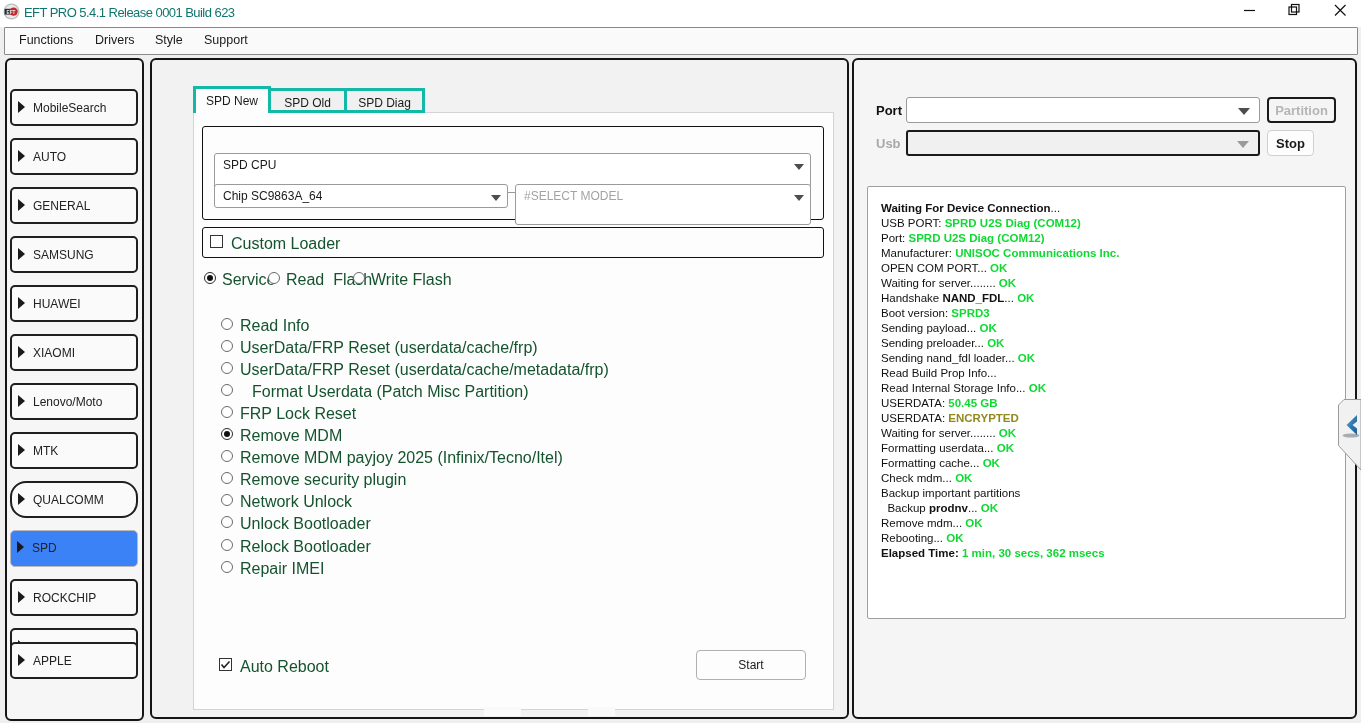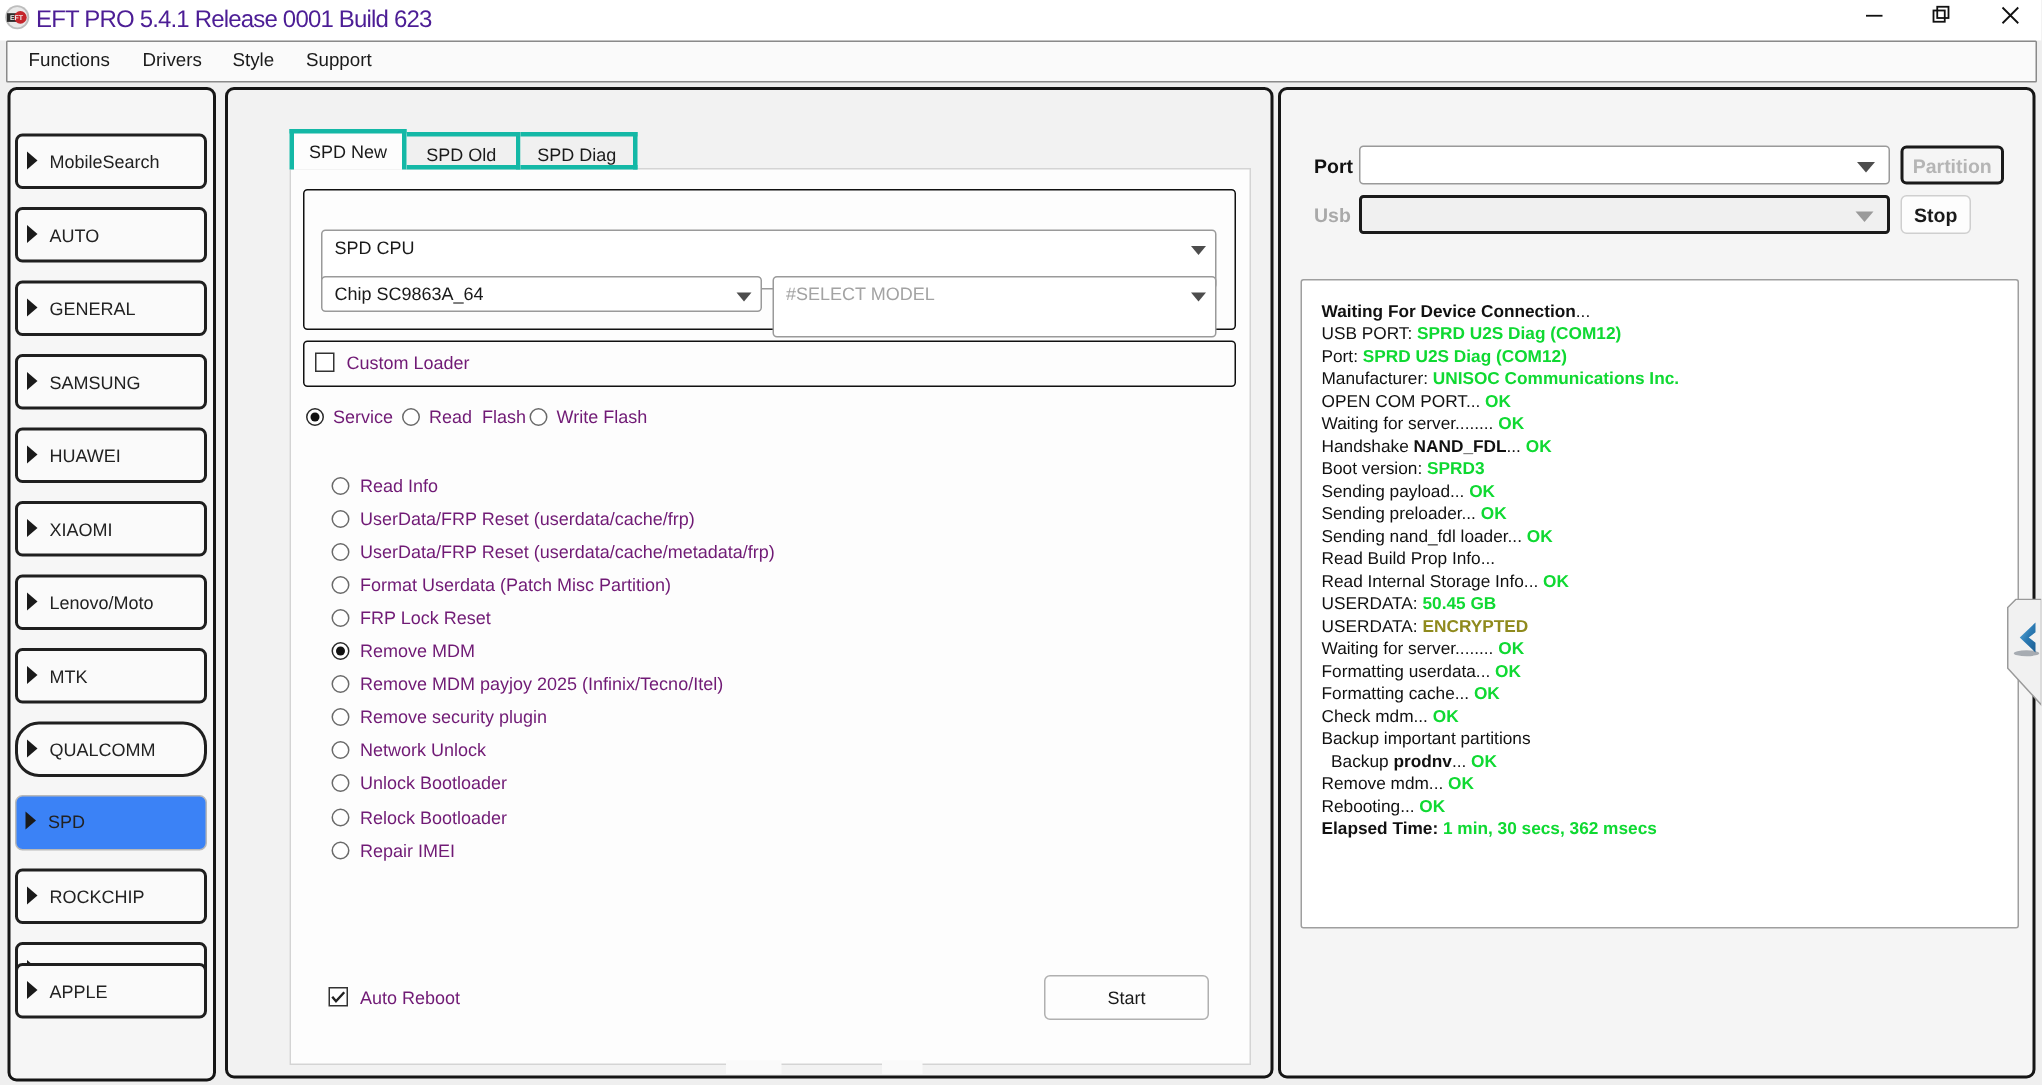--- a/index.html
+++ b/index.html
@@ -1,21 +1,21 @@
 <!DOCTYPE html>
 <html><head>
 <meta charset="utf-8">
 <style>
 html,body{margin:0;padding:0;}
 body{width:1361px;height:723px;position:relative;overflow:hidden;
   background:#efefef;font-family:"Liberation Sans", sans-serif;color:#1a1a1a;}
 .abs{position:absolute;}
 
 #titlebar{left:0;top:0;width:1361px;height:27px;background:#ffffff;}
-#title-text{left:24px;top:5px;font-size:16px;letter-spacing:-0.55px;color:#4c1d95;}
+#title-text{left:24px;top:5px;font-size:13px;letter-spacing:-0.55px;color:#0f766e;}
 
 #menubar{left:4px;top:27px;width:1352px;height:26px;background:#fafafa;
   border:1px solid #8a8a8a;border-radius:1px;}
 .menuitem{position:absolute;top:5px;font-size:12.5px;color:#1a1a1a;}
 
 .panel{border:2px solid #151515;border-radius:6px;background:#f5f5f5;box-sizing:border-box;}
 #sidebar{left:5px;top:58px;width:139px;height:663px;background:#f6f6f6;}
 #centerpanel,#rightpanel,#sidebar{}
 #centerpanel{left:150px;top:58px;width:699px;height:661px;background:#f2f2f2;}
 #rightpanel{left:852px;top:58px;width:505px;height:661px;background:#f5f5f5;}
@@ -38,21 +38,21 @@
 .gbox{position:absolute;z-index:2;border:1.5px solid #111;border-radius:3px;}
 
 .combo{position:absolute;z-index:2;background:#fff;border:1px solid #9a9a9a;border-radius:3px;box-sizing:border-box;}
 .combo .ctext{position:absolute;left:8px;top:4px;font-size:12px;color:#1a1a1a;}
 .combo .arrow{position:absolute;right:6px;top:10px;width:0;height:0;
   border-top:6px solid #4d4d4d;border-left:5.5px solid transparent;border-right:5.5px solid transparent;}
 
 .radio{position:absolute;z-index:2;width:10px;height:10px;border:1px solid #6a6a6a;border-radius:50%;background:#fff;}
 .radio.sel{border-color:#2a2a2a;}
 .radio.sel::after{content:"";position:absolute;left:2px;top:2px;width:6px;height:6px;border-radius:50%;background:#111;}
-.rlbl{position:absolute;z-index:2;font-size:12px;color:#701a75;white-space:nowrap;}
+.rlbl{position:absolute;z-index:2;font-size:16px;color:#14532d;white-space:nowrap;}
 .chk{position:absolute;z-index:2;width:11px;height:11px;border:1px solid #333;background:#fff;}
 
 .btn{position:absolute;z-index:2;background:#fdfdfd;border:1px solid #b0b0b0;border-radius:4px;
   font-size:12px;color:#1a1a1a;text-align:center;box-sizing:border-box;}
 
 #lbl-port{left:876px;top:103px;font-size:13px;font-weight:bold;color:#111;}
 #lbl-usb{left:876px;top:136px;font-size:13px;font-weight:bold;color:#a9a9a9;}
 #log{left:867px;top:186px;width:479px;height:433px;background:#fff;
   border:1px solid #9f9f9f;border-radius:2px;box-sizing:border-box;}
 #logtext{position:absolute;left:13px;top:14px;font-size:11.5px;line-height:15px;color:#111;white-space:pre;}
@@ -179,21 +179,21 @@
 <div class="rlbl" style="left:371px;top:271px;">Write Flash</div>
 
 <div id="optlist" style="position:absolute;z-index:2;">
     <div class="radio" style="left: 221px; top: 318px;"></div>
     <div class="rlbl" style="left: 240px; top: 317px;">Read Info</div>
     <div class="radio" style="left: 221px; top: 340.05px;"></div>
     <div class="rlbl" style="left: 240px; top: 339.05px;">UserData/FRP Reset (userdata/cache/frp)</div>
     <div class="radio" style="left: 221px; top: 362.1px;"></div>
     <div class="rlbl" style="left: 240px; top: 361.1px;">UserData/FRP Reset (userdata/cache/metadata/frp)</div>
     <div class="radio" style="left: 221px; top: 384.15px;"></div>
-    <div class="rlbl" style="left: 240px; top: 383.15px;">Format Userdata (Patch Misc Partition)</div>
+    <div class="rlbl" style="left: 252px; top: 383.15px;">Format Userdata (Patch Misc Partition)</div>
     <div class="radio" style="left: 221px; top: 406.2px;"></div>
     <div class="rlbl" style="left: 240px; top: 405.2px;">FRP Lock Reset</div>
     <div class="radio sel" style="left: 221px; top: 428.25px;"></div>
     <div class="rlbl" style="left: 240px; top: 427.25px;">Remove MDM</div>
     <div class="radio" style="left: 221px; top: 450.3px;"></div>
     <div class="rlbl" style="left: 240px; top: 449.3px;">Remove MDM payjoy 2025 (Infinix/Tecno/Itel)</div>
     <div class="radio" style="left: 221px; top: 472.35px;"></div>
     <div class="rlbl" style="left: 240px; top: 471.35px;">Remove security plugin</div>
     <div class="radio" style="left: 221px; top: 494.4px;"></div>
     <div class="rlbl" style="left: 240px; top: 493.4px;">Network Unlock</div>

